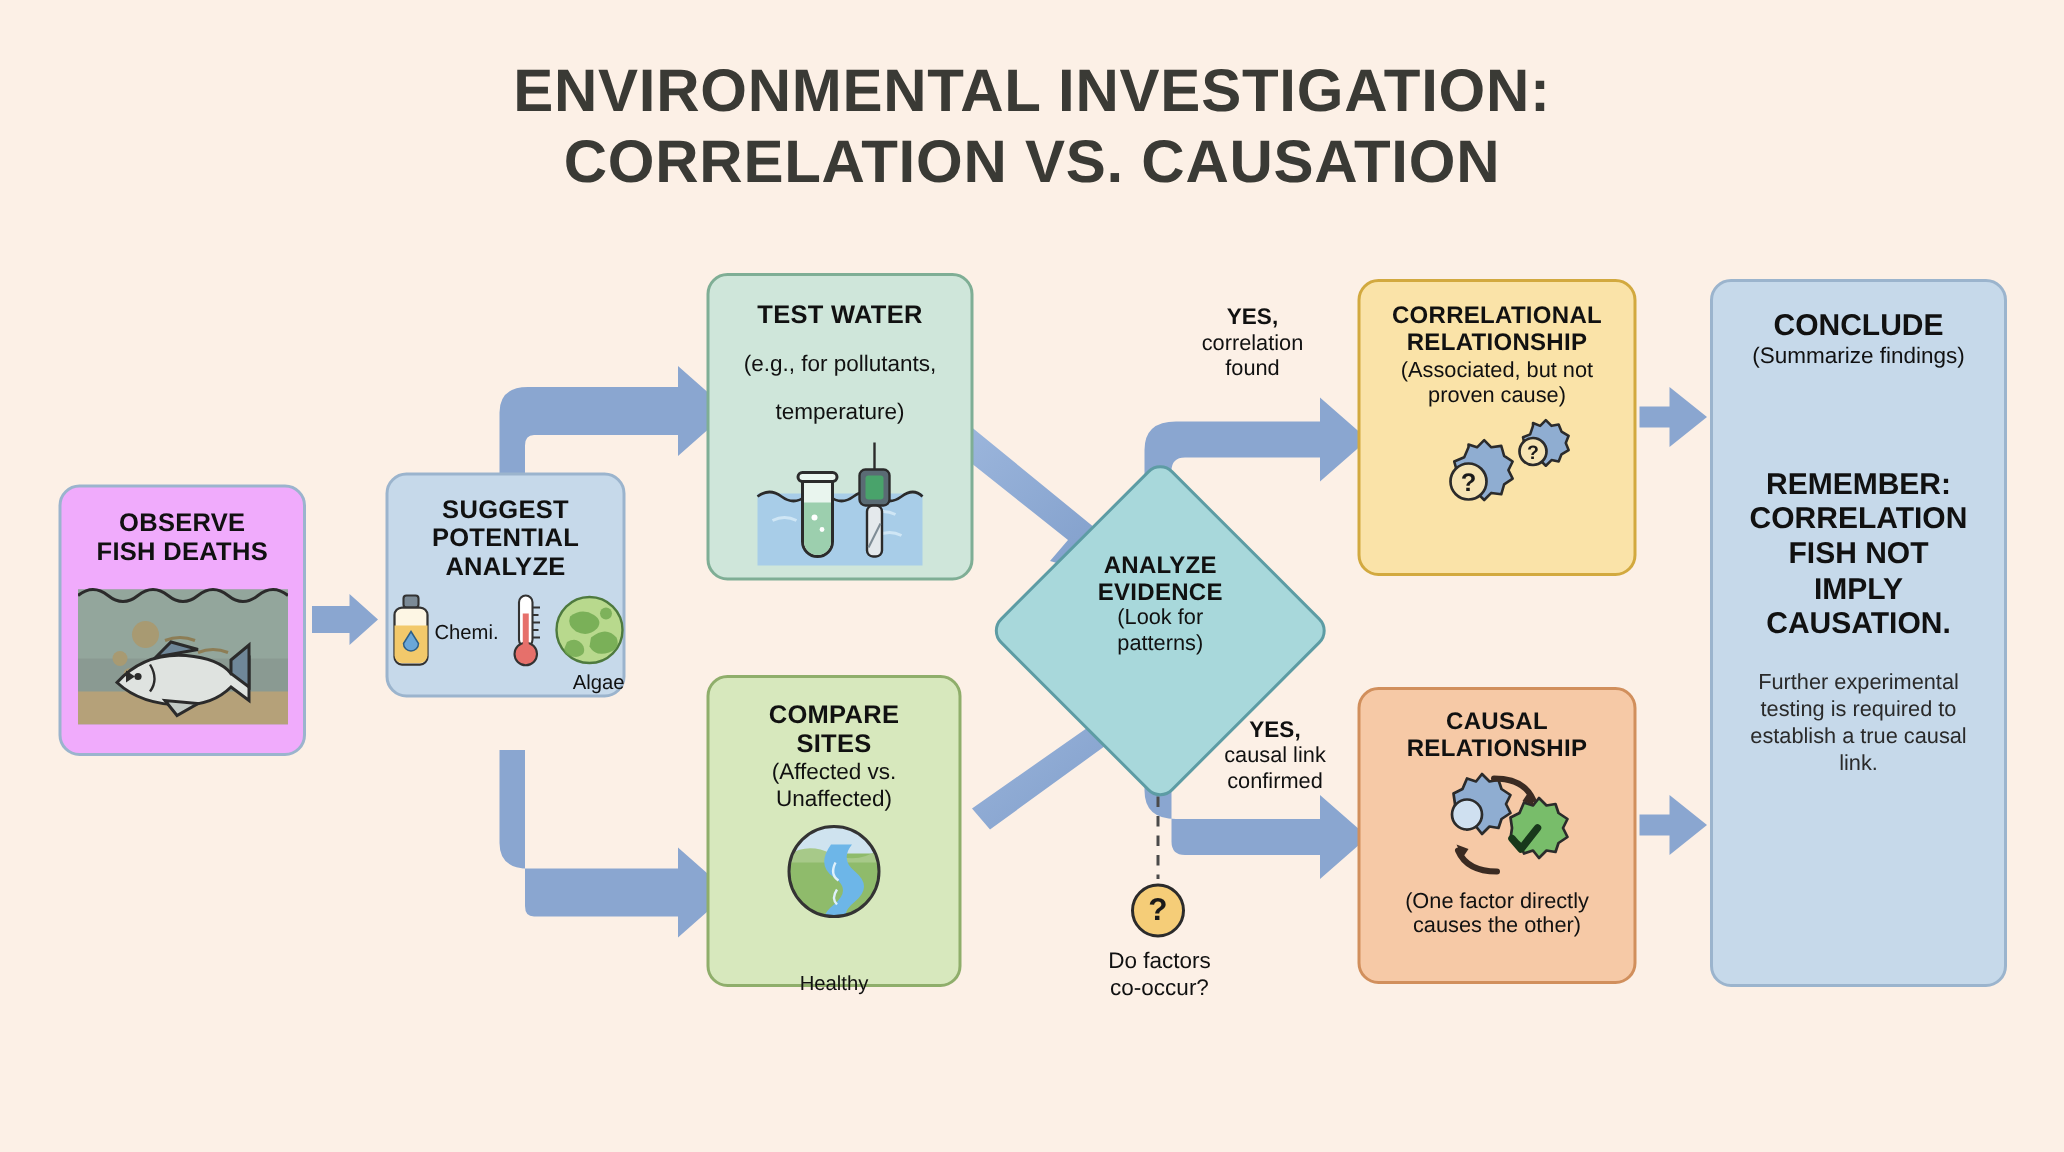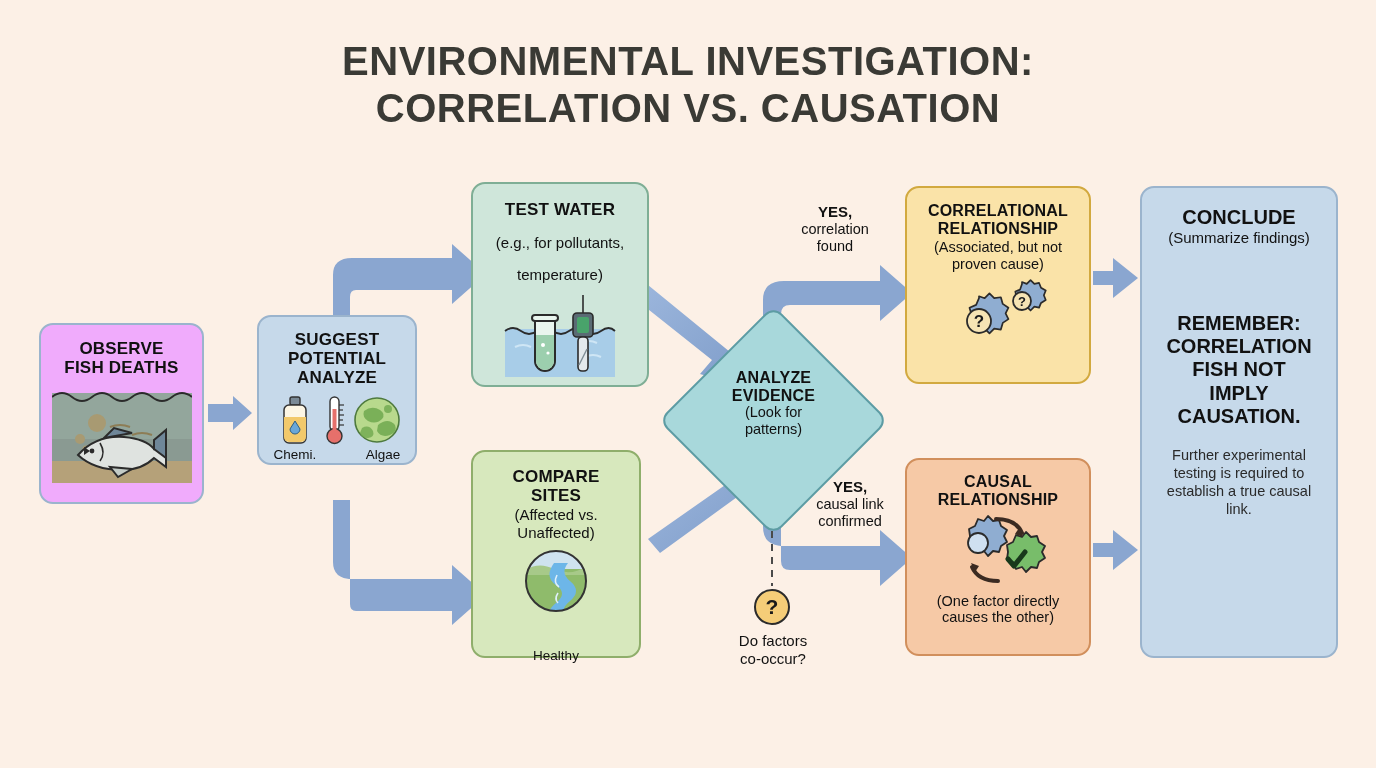--- a/index.html
+++ b/index.html
@@ -239,21 +239,21 @@
       <circle cx="40" cy="64" r="2.4" fill="#2b2b2b"></circle>
       <path d="M48 56 q6 10 0 18" stroke="#2b2b2b" stroke-width="1.6" fill="none"></path>
     </svg>
   </div>
 
   <div class="node" id="node-suggest">
     <div class="n-title">SUGGEST</div>
     <div class="n-title">POTENTIAL</div>
     <div class="n-title">ANALYZE</div>
     <div class="icon-row" style="margin-top:8px;margin-bottom:10px;align-items:flex-start;">
-      <div style="display:flex;flex-direction:column;align-items:center;">
+      <div style="display:flex;flex-direction:row;align-items:center;">
         <svg width="32" height="52" viewBox="0 0 32 52">
           <rect x="11" y="2" width="10" height="8" rx="2" fill="#7b8a96" stroke="#333" stroke-width="1.4"></rect>
           <rect x="5" y="10" width="22" height="38" rx="5" fill="#fdf6e4" stroke="#333" stroke-width="1.5"></rect>
           <path d="M5 22 h22 v20 a5 5 0 0 1 -5 5 h-12 a5 5 0 0 1 -5 -5 z" fill="#f2c96b"></path>
           <path d="M16 26 l5 8 a5 5 0 1 1 -10 0 z" fill="#6aa7d8" stroke="#2e5f86" stroke-width="1"></path>
         </svg>
         <div class="icon-cap">Chemi.</div>
       </div>
       <div style="display:flex;flex-direction:column;align-items:center;">
         <svg width="22" height="52" viewBox="0 0 22 52">

